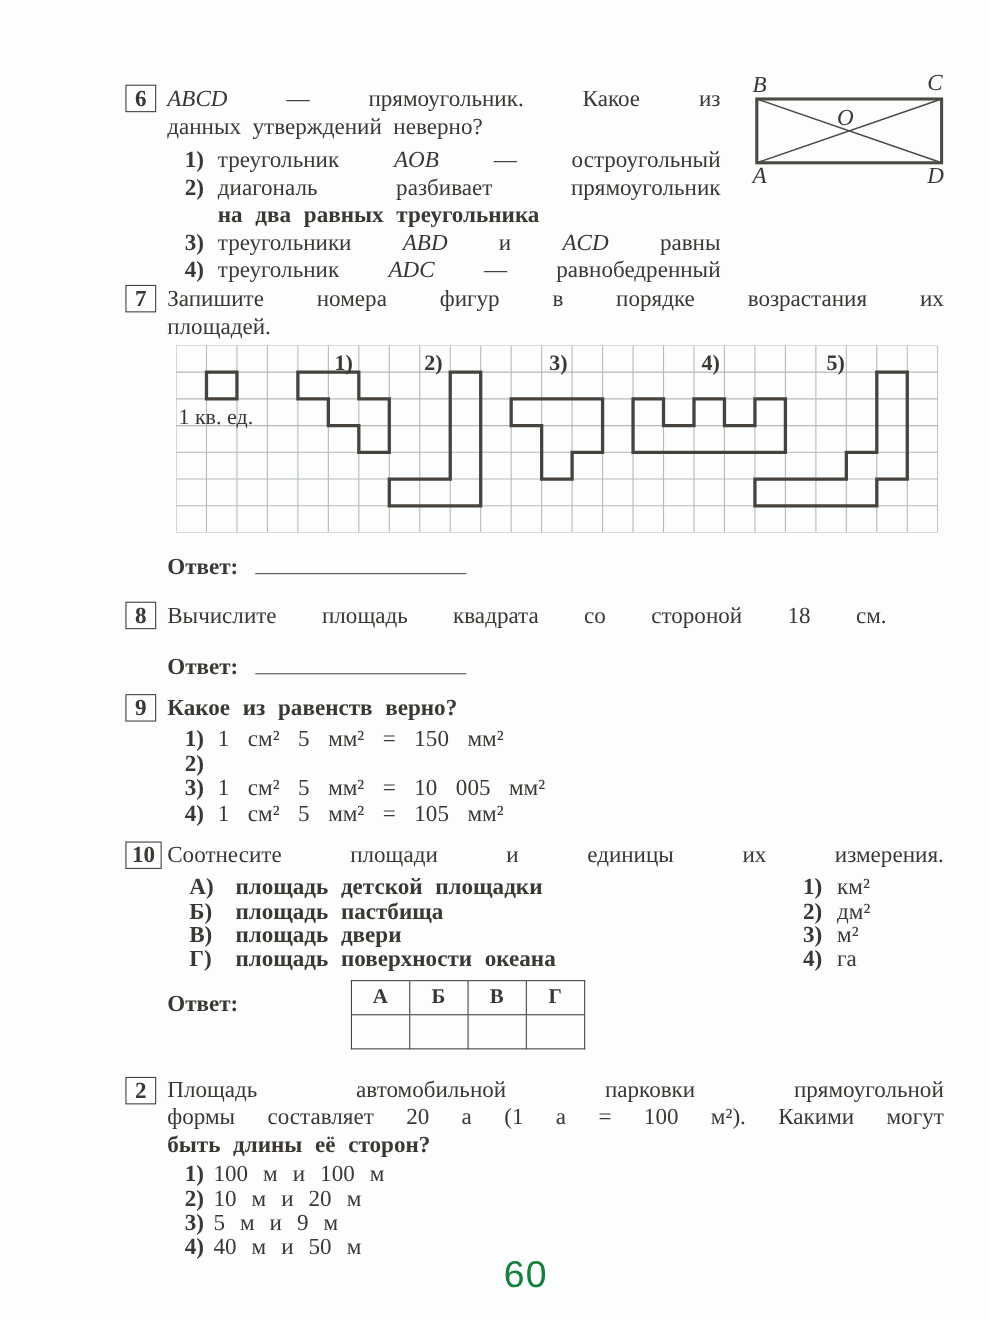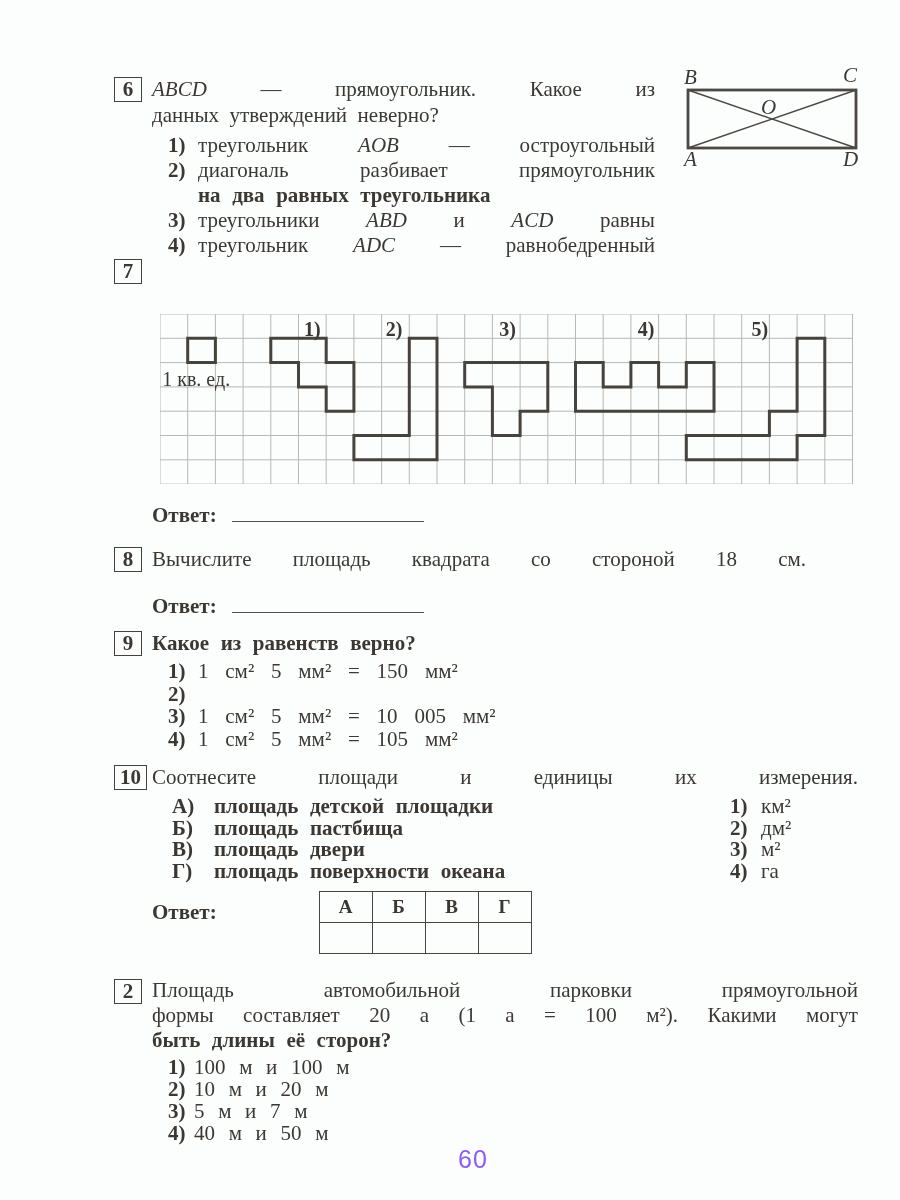--- a/index.html
+++ b/index.html
@@ -53,21 +53,21 @@
     text-align:center;font-size:19px;padding:0;
   }
   table.ans th{font-weight:bold;}
   .ansrow10{display:flex;align-items:flex-start;}
   .ansrow10 .anslabel{margin-top:8px;}
   .diagram{position:absolute;left:569px;top:-18px;}
   .gridwrap{position:absolute;left:46px;top:56px;}
   .pagenum{
     position:absolute;left:458px;top:1146px;
     font-family:"Liberation Sans","DejaVu Sans",sans-serif;
-    color:#8b5cf6;font-size:25px;letter-spacing:1px;
+    color:#15803d;font-size:34px;letter-spacing:1px;
   }
 </style>
 </head>
 <body>
 
 <div class="problem p6" style="top:76px">
   <div class="numbox">6</div>
   <div class="pbody">
     <div class="jline w503"><span class="it">ABCD</span><span> — прямоугольник. Какое из</span></div>
     <div class="sp25 w503">данных утверждений неверно?</div>
@@ -104,20 +104,24 @@
       <text x="160" y="24" font-style="italic" font-size="21" fill="#3b3733">C</text>
       <text x="78" y="56" font-style="italic" font-size="21" fill="#3b3733">O</text>
       <text x="1" y="108" font-style="italic" font-size="21" fill="#3b3733">A</text>
       <text x="160" y="108" font-style="italic" font-size="21" fill="#3b3733">D</text>
     </svg>
   </div>
 </div>
 
 <div class="problem" style="top:258px;height:290px">
   <div class="numbox">7</div>
+  <div class="pbody">
+    <div class="jline w706">Запишите номера фигур в порядке возрастания их</div>
+    <div class="sp25 w706">площадей.</div>
+  </div>
   <div class="gridwrap" id="grid-container"><svg width="692.5" height="170.1">
         <line x1="0" y1="0" x2="0" y2="170.1" stroke="#b6b9b7" stroke-width="1"></line>
         <line x1="27.7" y1="0" x2="27.7" y2="170.1" stroke="#b6b9b7" stroke-width="1"></line>
         <line x1="55.4" y1="0" x2="55.4" y2="170.1" stroke="#b6b9b7" stroke-width="1"></line>
         <line x1="83.1" y1="0" x2="83.1" y2="170.1" stroke="#b6b9b7" stroke-width="1"></line>
         <line x1="110.8" y1="0" x2="110.8" y2="170.1" stroke="#b6b9b7" stroke-width="1"></line>
         <line x1="138.5" y1="0" x2="138.5" y2="170.1" stroke="#b6b9b7" stroke-width="1"></line>
         <line x1="166.2" y1="0" x2="166.2" y2="170.1" stroke="#b6b9b7" stroke-width="1"></line>
         <line x1="193.9" y1="0" x2="193.9" y2="170.1" stroke="#b6b9b7" stroke-width="1"></line>
         <line x1="221.6" y1="0" x2="221.6" y2="170.1" stroke="#b6b9b7" stroke-width="1"></line>
@@ -252,21 +256,21 @@
       <div class="p11opt">
         <span class="optnum">1)</span>
         <span class="sp4">100 м и 100 м</span>
       </div>
       <div class="p11opt">
         <span class="optnum">2)</span>
         <span class="sp4">10 м и 20 м</span>
       </div>
       <div class="p11opt">
         <span class="optnum">3)</span>
-        <span class="sp4">5 м и 7 м</span>
+        <span class="sp4">5 м и 9 м</span>
       </div>
       <div class="p11opt">
         <span class="optnum">4)</span>
         <span class="sp4">40 м и 50 м</span>
       </div>
     </div>
   </div>
 </div>
 
 <div class="pagenum">60</div>

